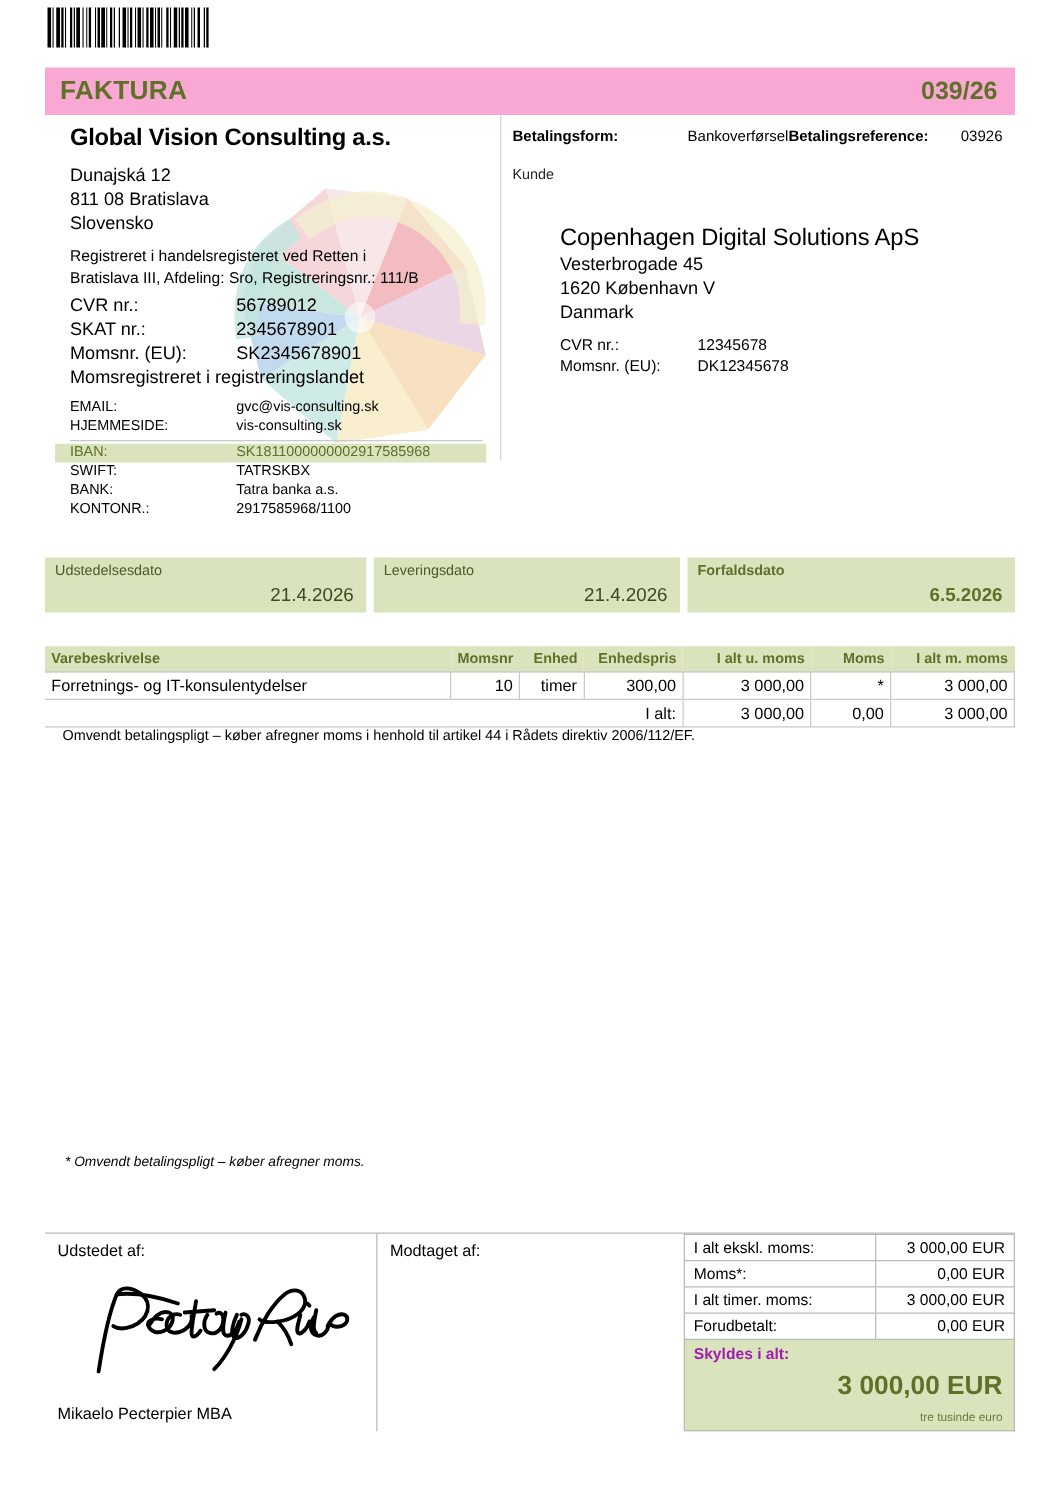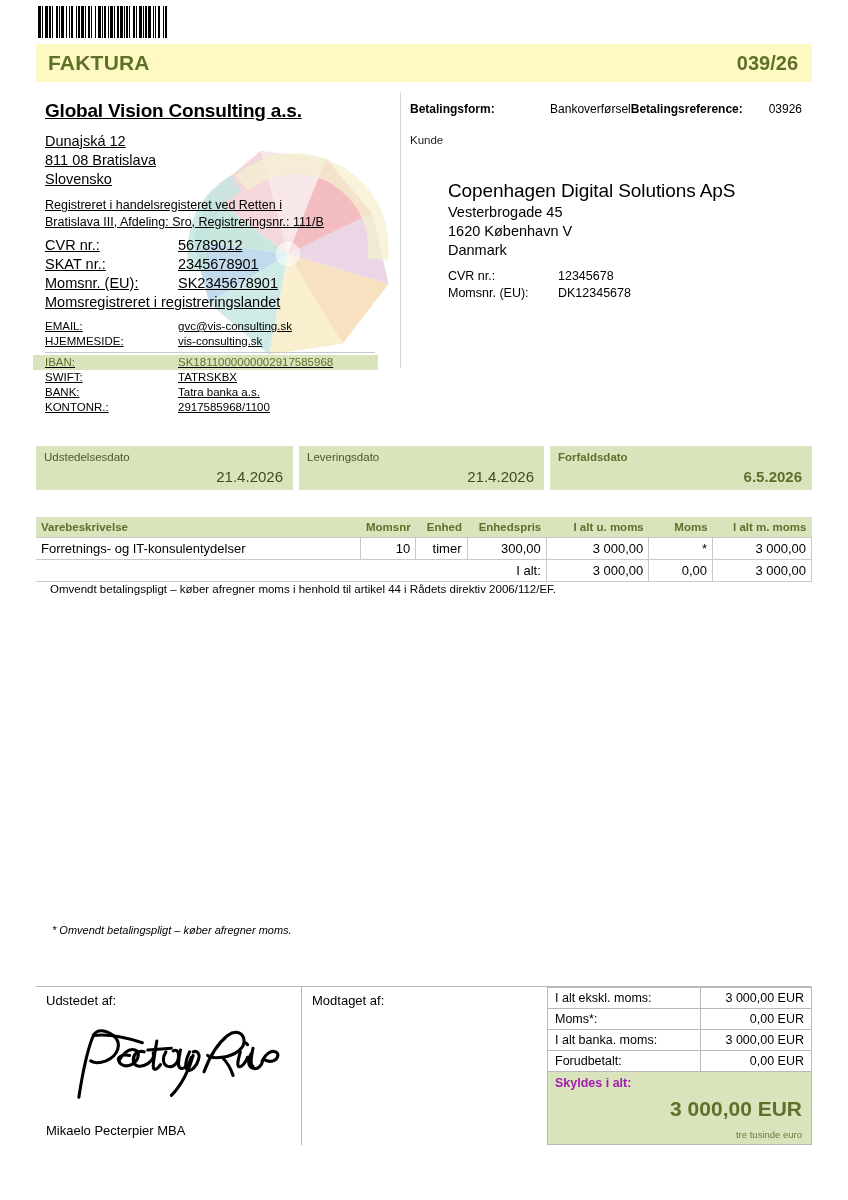--- a/index.html
+++ b/index.html
@@ -12,30 +12,30 @@
   }
   .page { position: relative; width: 848px; height: 1200px; overflow: hidden; }
 
   
   .barcode-wrap { position: absolute; left: 38px; top: 6px; width: 146px; height: 32px; }
   .barcode { display: flex; height: 100%; width: 100%; align-items: stretch; }
   .barcode i { display: block; height: 100%; }
 
   
   .faktura-band {
-    position: absolute; left: 36px; top: 44px; width: 776px; height: 38px;
-    background: #fef9c3;
+    position: absolute; left: 36px; top: 54px; width: 776px; height: 38px;
+    background: #f9a8d4;
     display: flex; align-items: center; justify-content: space-between;
     padding: 0 14px 0 12px;
   }
   .faktura-title { font-size: 21px; font-weight: bold; color: #5f7029; letter-spacing: .2px; }
   .faktura-num   { font-size: 20px; font-weight: bold; color: #5f7029; }
 
   
-  .hdr-left  { position: absolute; left: 33px; top: 92px; width: 364px; text-decoration: underline; }
+  .hdr-left  { position: absolute; left: 44px; top: 92px; width: 364px; }
   .hdr-right { position: absolute; left: 400px; top: 92px; width: 412px; }
   .vdivide { position: absolute; left: 400px; top: 92px; width: 1px; height: 276px; background: #d7d7d7; }
 
   .supplier-name {
     font-size: 19px; font-weight: bold; letter-spacing: -.2px;
     padding: 8px 0 10px 12px;
   }
   .addr { font-size: 14.5px; line-height: 19px; padding-left: 12px; }
   .reg  { font-size: 12.5px; line-height: 16.5px; padding: 8px 0 6px 12px; }
 
@@ -432,21 +432,21 @@
         <tbody>
             <tr>
           <td class="k">I alt ekskl. moms:</td>
           <td class="v">3 000,00 EUR</td>
         </tr>
         <tr>
           <td class="k">Moms*:</td>
           <td class="v">0,00 EUR</td>
         </tr>
         <tr>
-          <td class="k">I alt banka. moms:</td>
+          <td class="k">I alt timer. moms:</td>
           <td class="v">3 000,00 EUR</td>
         </tr>
         <tr>
           <td class="k">Forudbetalt:</td>
           <td class="v">0,00 EUR</td>
         </tr>
       </tbody>
         </table>
       <div class="owed">
         <div class="k">Skyldes i alt:</div>

